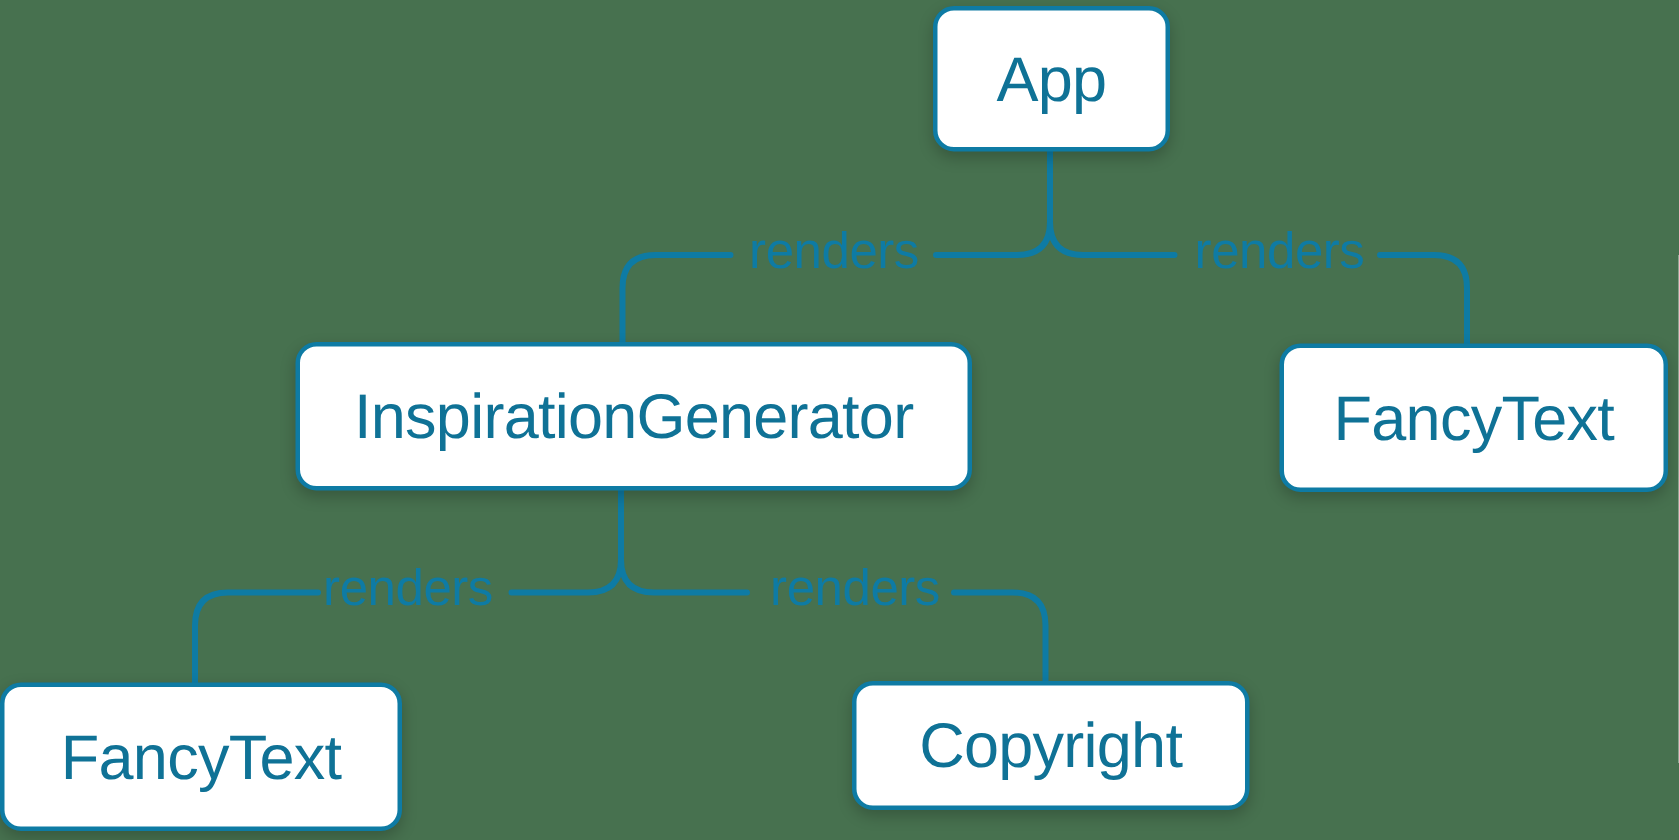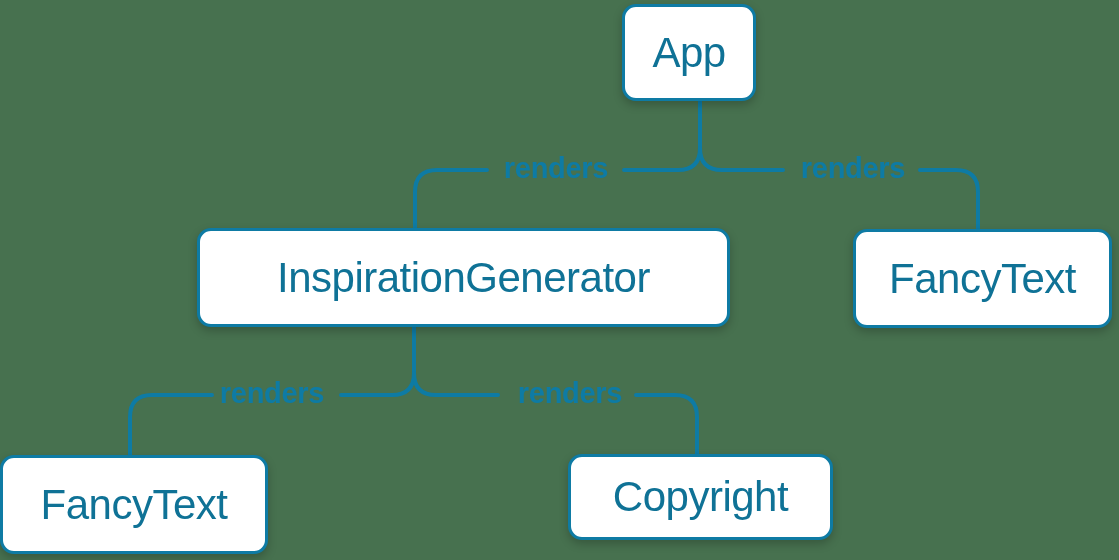--- a/index.html
+++ b/index.html
@@ -41,31 +41,31 @@
     justify-content: center;
     box-shadow: 0 4px 10px rgba(0,0,0,0.22);
   }
   .node-label {
     color: var(--text);
     font-size: 42px;
     font-weight: 500;
     letter-spacing: -0.5px;
     white-space: nowrap;
   }
-  .node-app            { left: 622px; top: 4px;   width: 134px; height: 97px;  }
-  .node-inspiration    { left: 197px; top: 228px; width: 533px; height: 99px;  }
+  .node-app            { left: 622px; top: 4px;   width: 158px; height: 97px;  }
+  .node-inspiration    { left: 197px; top: 228px; width: 451px; height: 99px;  }
   .node-fancy-right    { left: 853px; top: 229px; width: 259px; height: 99px;  }
   .node-fancy-left     { left: 0px;   top: 455px; width: 268px; height: 99px;  }
   .node-copyright      { left: 568px; top: 454px; width: 265px; height: 86px; }
   .edge-label {
     position: absolute;
     transform: translate(-50%, -50%);
     color: var(--ink);
-    font-size: 29px;
-    font-weight: 700;
+    font-size: 34px;
+    font-weight: 400;
     letter-spacing: -0.3px;
     white-space: nowrap;
   }
   .edge-label-1 { left: 556px; top: 168px; }
   .edge-label-2 { left: 853px; top: 168px; }
   .edge-label-3 { left: 272px; top: 393px; }
   .edge-label-4 { left: 570px; top: 393px; }
 </style>
 </head>
 <body>

